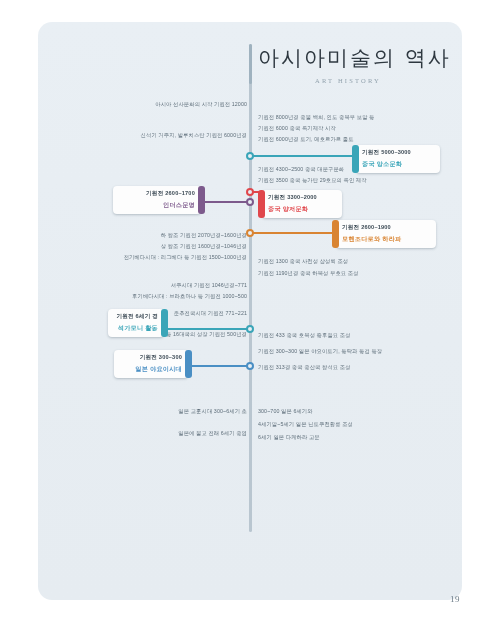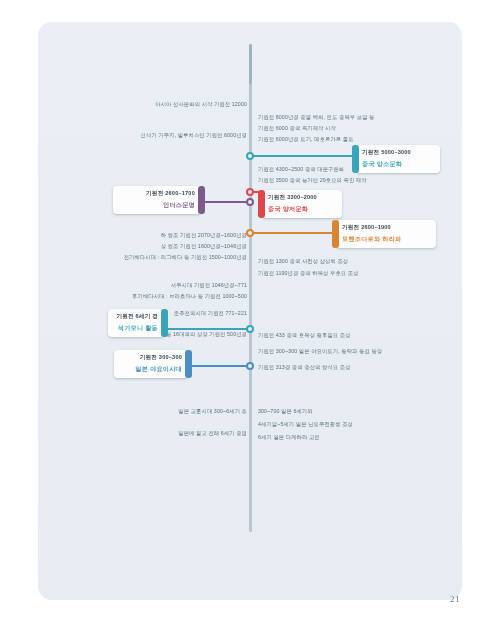--- a/index.html
+++ b/index.html
@@ -84,20 +84,24 @@
     font-family:"Liberation Serif","DejaVu Serif",serif;
     font-size:9px;color:#6a7a86;letter-spacing:.5px;
   }
 </style>
 </head>
 <body>
 
 <div class="page">
   <div class="panel"></div>
 
+  <div class="col-title" id="title-right">
+    <div class="ko">아시아미술의 역사</div>
+    <div class="en">ART HISTORY</div>
+  </div>
 
   <div class="axis"></div>
   <div class="axis-top"></div>
 
   <div class="left-col" id="left-col">
       <div class="row" style="top: 101px;">아시아 선사문화의 시작  기원전 12000</div>
       <div class="row" style="top: 132px;">신석기 거주지, 발루치스탄  기원전 6000년경</div>
       <div class="row" style="top: 232px;">하 왕조  기원전 2070년경~1600년경</div>
       <div class="row" style="top: 243px;">상 왕조  기원전 1600년경~1046년경</div>
       <div class="row" style="top: 254px;">전기베다시대 : 리그베다 등  기원전 1500~1000년경</div>
@@ -161,14 +165,14 @@
       </div>
       <div class="conn" style="left: 188px; width: 61px; top: 365px; background: rgb(74, 143, 196);"></div>
       <div class="node" style="top: 362px; border-color: rgb(74, 143, 196);"></div>
       <div class="card tab-right align-right" style="left: 114px; top: 350px; width: 74px;">
         <div class="tab" style="background: rgb(74, 143, 196);"></div>
         <div class="era">기원전 300–300</div>
         <div class="name" style="color: rgb(74, 143, 196);">일본 야요이시대</div>
       </div>
     </div>
 
-  <div class="pageno">21</div>
+  <div class="pageno">19</div>
 </div>
 
 </body></html>

